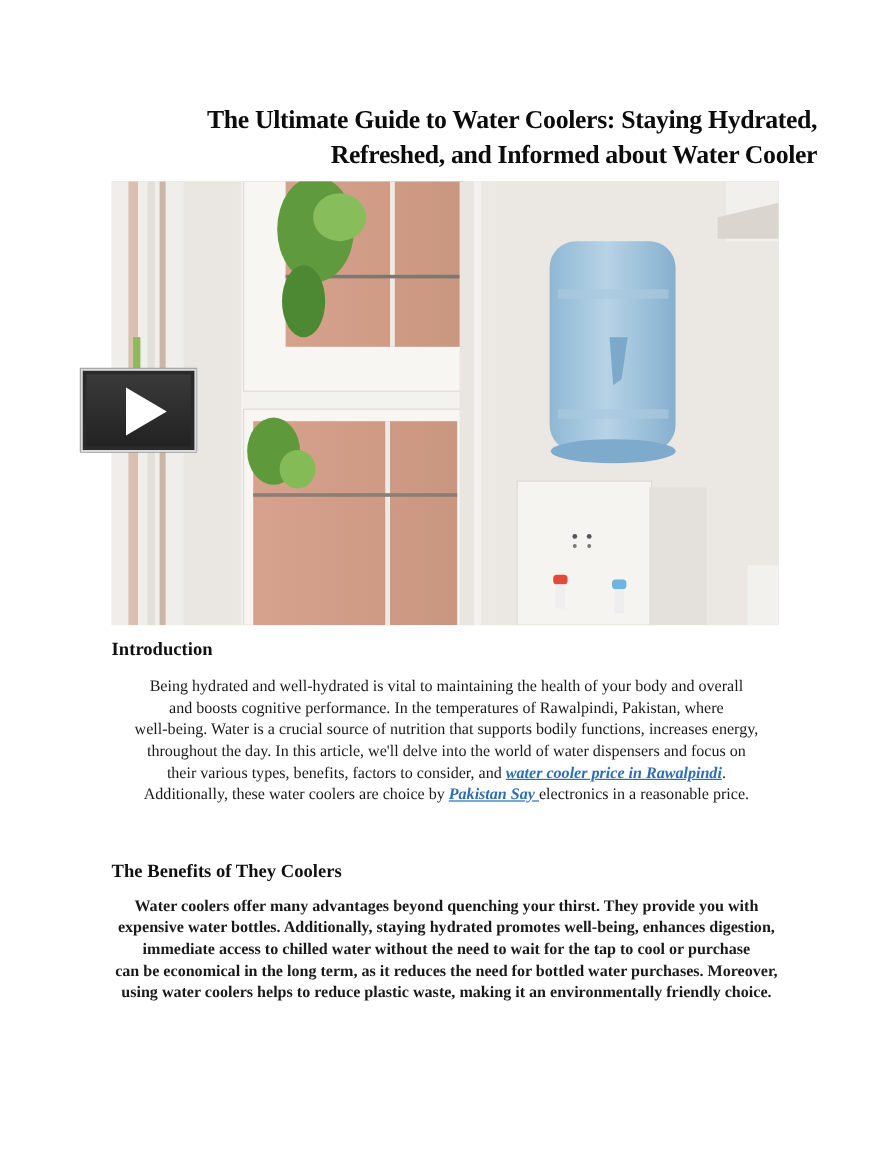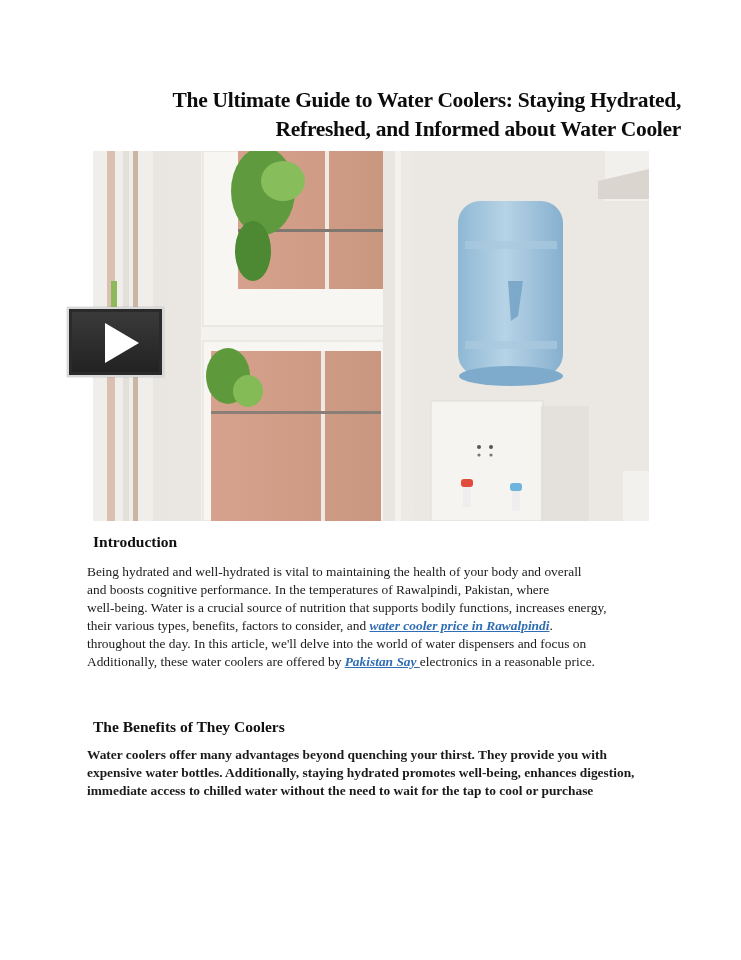--- a/index.html
+++ b/index.html
@@ -12,21 +12,21 @@
     .photo svg { display: block; }
     .play { position: absolute; left: 67px; top: 307px; width: 97px; height: 70px;
             background: #2a2a2a; border: 2px solid #d9d9d9; box-sizing: border-box;
             box-shadow: 0 0 1px #999; cursor: pointer; }
     .play::before { content: ""; position: absolute; left: 3px; top: 3px; right: 3px; bottom: 3px;
             background: linear-gradient(#3a3a3a, #222); }
     .play .tri { position: absolute; left: 36px; top: 14px; width: 0; height: 0;
             border-top: 20px solid transparent; border-bottom: 20px solid transparent;
             border-left: 34px solid #ffffff; }
     .h2 { position: absolute; left: 93px; font-weight: bold; font-size: 15.5px; color: #111; }
-    .para { position: absolute; left: 87px; width: 570px; font-size: 13.4px; line-height: 17.9px; color: #1a1a1a; }
+    .para { position: absolute; left: 87px; width: 570px; font-size: 13.4px; line-height: 17.9px; color: #1a1a1a; text-align: center; }
     .para .line { display: block; white-space: nowrap; }
     .link { color: #2e6db4; font-weight: bold; font-style: italic; text-decoration: underline; cursor: pointer; }
   </style>
 </head>
 <body>
 
 <div>
 
   <div class="title">
     <div>The Ultimate Guide to Water Coolers: Staying Hydrated,</div>
@@ -101,30 +101,32 @@
   <div class="play">
     <span class="tri"></span>
   </div>
 
   <div class="h2" style="top:533px;">Introduction</div>
 
   <div class="para" style="top:563px;">
     <span class="line">Being  hydrated and well-hydrated  is  vital to maintaining  the health  of your body and overall</span>
     <span class="line">and boosts cognitive performance. In the temperatures of Rawalpindi,  Pakistan,  where</span>
     <span class="line">well-being.  Water is  a crucial source of nutrition  that supports bodily  functions, increases energy,</span>
+    <span class="line">throughout the day. In this article,  we'll delve into the world of water dispensers and focus on</span>
     <span class="line">
       <span>their various types, benefits,  factors to consider, and </span><a class="link">water cooler price in Rawalpindi</a><span>.</span>
     </span>
-    <span class="line">throughout the day. In this article,  we'll delve into the world of water dispensers and focus on</span>
     <span class="line">
-      <span>Additionally,  these water coolers are offered by </span><a class="link">Pakistan  Say </a><span>electronics in a reasonable price.</span>
+      <span>Additionally,  these water coolers are choice by </span><a class="link">Pakistan  Say </a><span>electronics in a reasonable price.</span>
     </span>
   </div>
 
   <div class="h2" style="top:718px;">The  Benefits of They Coolers</div>
 
   <div class="para" style="top:746px;font-weight:bold;">
     <span class="line">Water coolers offer many advantages  beyond quenching  your thirst. They provide  you with</span>
     <span class="line">expensive water bottles. Additionally, staying hydrated promotes well-being, enhances digestion,</span>
     <span class="line">immediate  access to chilled  water without the need to wait for the tap to cool or purchase</span>
+    <span class="line">can be economical in the long term, as it reduces the need for bottled water purchases. Moreover,</span>
+    <span class="line">using water coolers helps to reduce plastic  waste, making  it an environmentally  friendly  choice.</span>
   </div>
 
 </div>
 
 </body></html>

